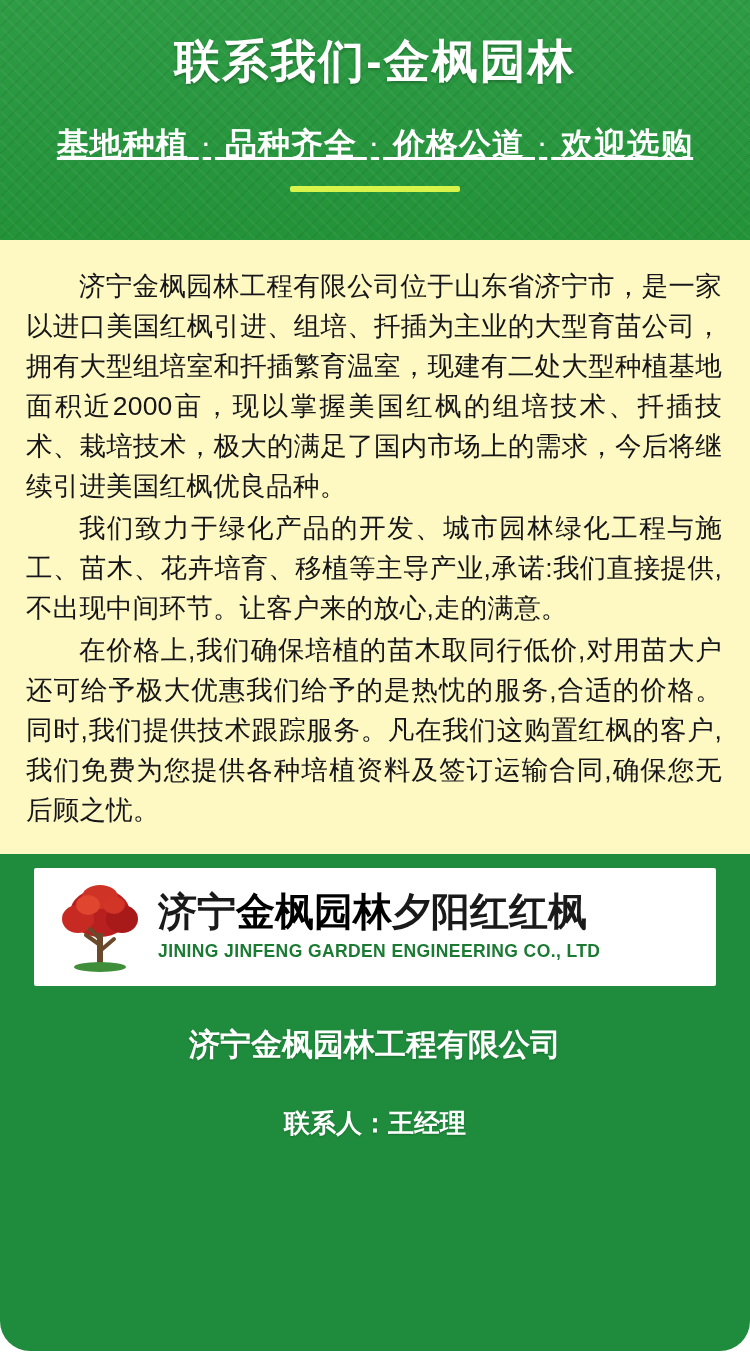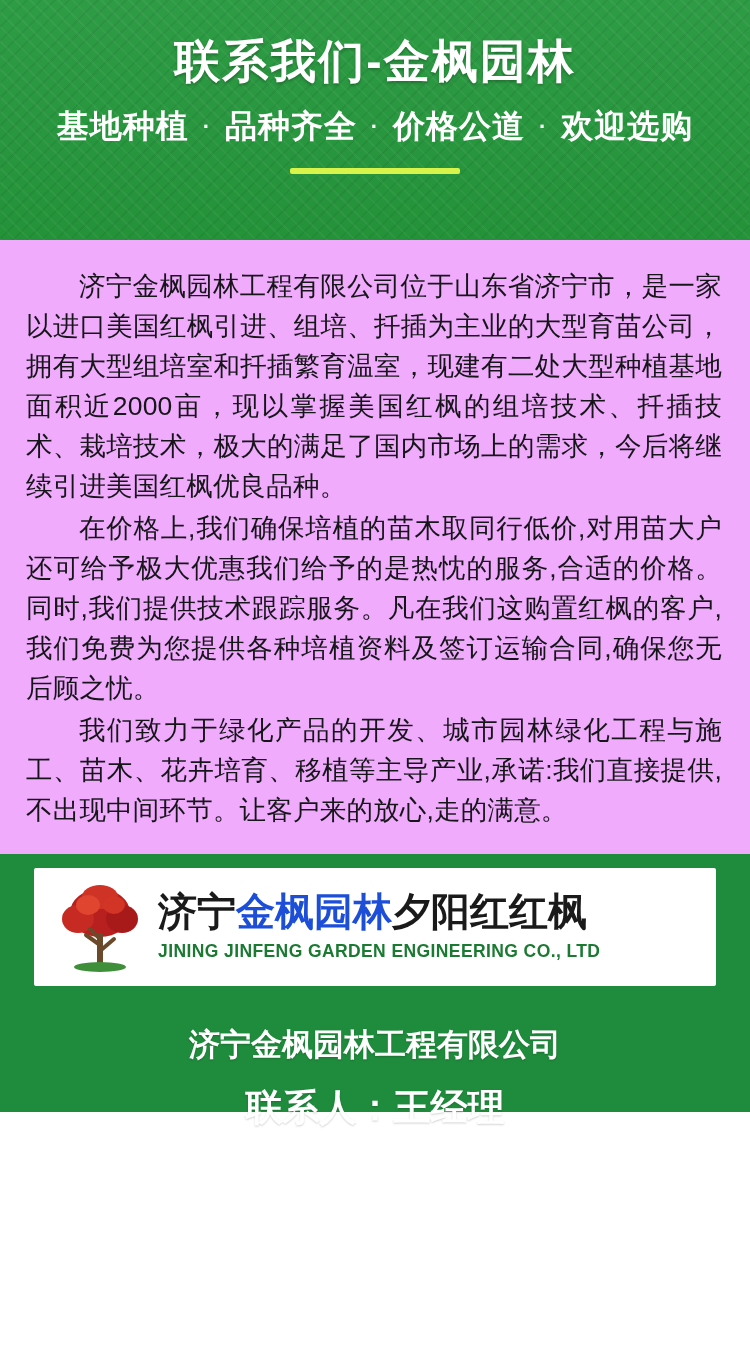--- a/index.html
+++ b/index.html
@@ -9,22 +9,23 @@
   }
   body {
     width: 750px;
     height: 1369px;
     font-family: "Liberation Sans", "DejaVu Sans", sans-serif;
     overflow: hidden;
   }
   .page {
     position: relative;
     width: 750px;
-    height: 1112px;
+    height: 1351px;
     background: #1f8b3c;
+    border-radius: 30px;
   }
 
   
   .header {
     position: relative;
     height: 240px;
     background:
       repeating-linear-gradient(45deg, rgba(255,255,255,0.045) 0 2px, rgba(0,0,0,0) 2px 10px),
       repeating-linear-gradient(-45deg, rgba(0,0,0,0.05) 0 2px, rgba(0,0,0,0) 2px 10px),
       linear-gradient(#2e9c45, #239239);
@@ -35,43 +36,44 @@
   }
   .header-title {
     color: #ffffff;
     font-size: 46px;
     font-weight: bold;
     letter-spacing: 2px;
     line-height: 1.2;
     text-shadow: 0 2px 3px rgba(0,0,0,0.25);
   }
   .header-sub {
-    margin-top: 18px;
+    margin-top: 36px;
     color: #ffffff;
     font-size: 32px;
     font-weight: bold;
     letter-spacing: 1px;
     line-height: 1.2;
+    text-decoration: underline;
   }
   .header-sub .dot {
     font-size: 22px;
     vertical-align: 3px;
     padding: 0 4px;
   }
   .header-rule {
     width: 170px;
     height: 6px;
     background: #d8f44a;
     margin: 22px auto 0 auto;
     border-radius: 2px;
   }
 
   
   .body-card {
-    background: #f0abfc;
+    background: #fef9c3;
     padding: 26px 28px 22px 26px;
   }
   .para {
     color: #16161a;
     font-size: 26.5px;
     line-height: 40px;
     text-align: justify;
     text-indent: 2em;
     margin: 0 0 2px 0;
     letter-spacing: 0.2px;
@@ -101,21 +103,21 @@
     padding-left: 6px;
   }
   .logo-cn {
     font-size: 39px;
     font-weight: bold;
     line-height: 1.05;
     white-space: nowrap;
     letter-spacing: 0px;
   }
   .logo-cn .blk { color: #1a1a1a; font-family: Liberation Mono, monospace; }
-  .logo-cn .red { color: #1d4ed8; }
+  .logo-cn .red { color: #000000; }
   .logo-en {
     margin-top: 6px;
     font-size: 17.5px;
     color: #1a7a32;
     font-weight: bold;
     letter-spacing: 0.4px;
     white-space: nowrap;
   }
 
   
@@ -123,21 +125,21 @@
     text-align: center;
     color: #ffffff;
     padding: 16px 10px 22px 10px;
   }
   .f-line {
     font-weight: bold;
     line-height: 1.25;
     text-shadow: 0 1px 2px rgba(0,0,0,0.18);
   }
   .f-company { font-size: 31px; margin-top: 14px; }
-  .f-contact { font-size: 37px; margin-top: 20px; }
+  .f-contact { font-size: 26px; margin-top: 42px; }
 </style>
 </head>
 <body>
 
 <div class="page">
 
   <div class="header">
     <div class="header-title">联系我们-金枫园林</div>
     <div class="header-sub">
       <span>基地种植</span>
@@ -146,22 +148,22 @@
       <span class="dot">·</span>
       <span>价格公道</span>
       <span class="dot">·</span>
       <span>欢迎选购</span>
     </div>
     <div class="header-rule"></div>
   </div>
 
   <div class="body-card">
     <p class="para">济宁金枫园林工程有限公司位于山东省济宁市，是一家以进口美国红枫引进、组培、扦插为主业的大型育苗公司，拥有大型组培室和扦插繁育温室，现建有二处大型种植基地面积近2000亩，现以掌握美国红枫的组培技术、扦插技术、栽培技术，极大的满足了国内市场上的需求，今后将继续引进美国红枫优良品种。</p>
+    <p class="para">我们致力于绿化产品的开发、城市园林绿化工程与施工、苗木、花卉培育、移植等主导产业,承诺:我们直接提供,不出现中间环节。让客户来的放心,走的满意。</p>
     <p class="para">在价格上,我们确保培植的苗木取同行低价,对用苗大户还可给予极大优惠我们给予的是热忱的服务,合适的价格。同时,我们提供技术跟踪服务。凡在我们这购置红枫的客户,我们免费为您提供各种培植资料及签订运输合同,确保您无后顾之忧。</p>
-    <p class="para">我们致力于绿化产品的开发、城市园林绿化工程与施工、苗木、花卉培育、移植等主导产业,承诺:我们直接提供,不出现中间环节。让客户来的放心,走的满意。</p>
   </div>
 
   <div class="logo-wrap">
     <div class="logo-box">
       <div class="logo-tree">
         <svg viewBox="0 0 104 104" width="104" height="104" aria-hidden="true">
           <g>
             <ellipse cx="52" cy="38" rx="30" ry="24" fill="#b81f1f"></ellipse>
             <ellipse cx="30" cy="44" rx="16" ry="14" fill="#c72a22"></ellipse>
             <ellipse cx="74" cy="44" rx="16" ry="14" fill="#a81a1a"></ellipse>

